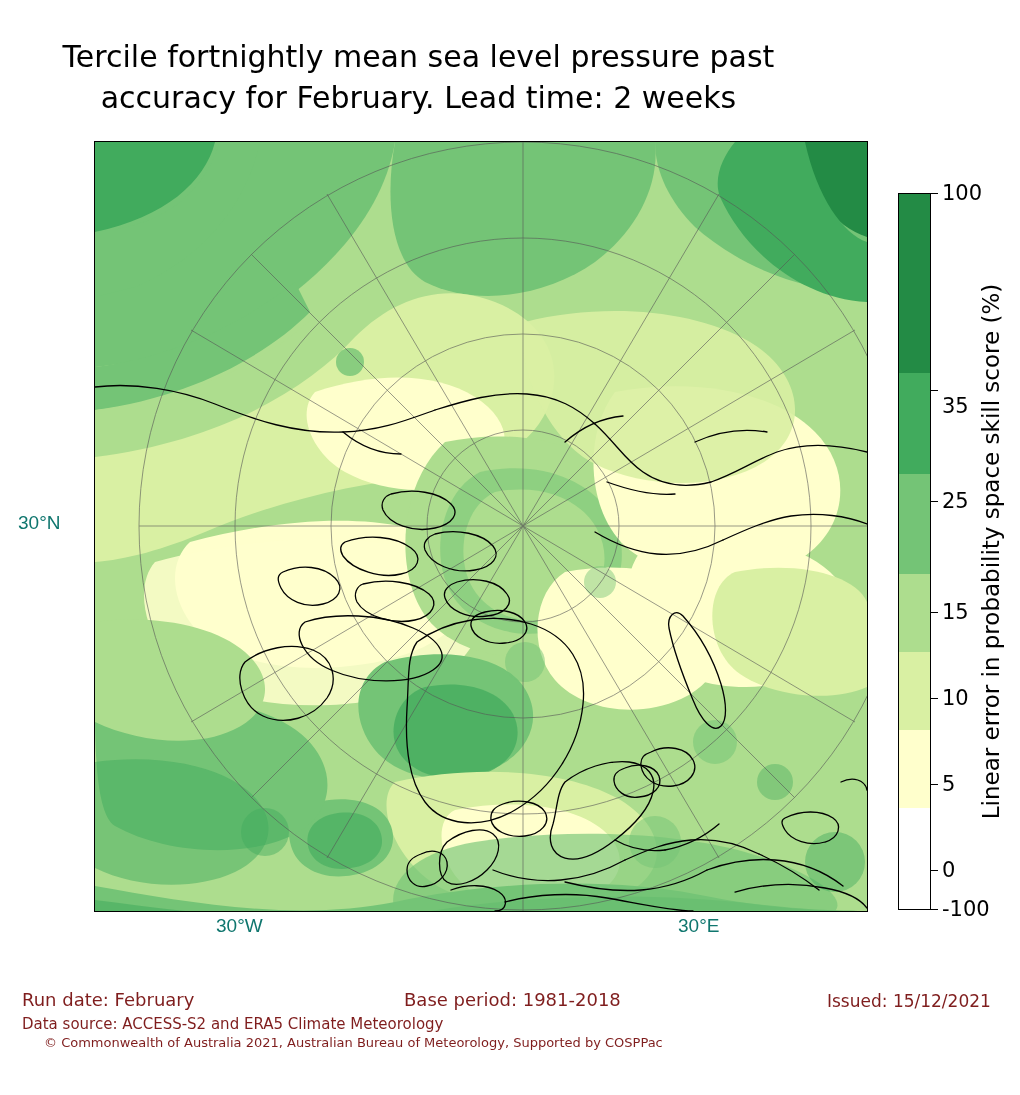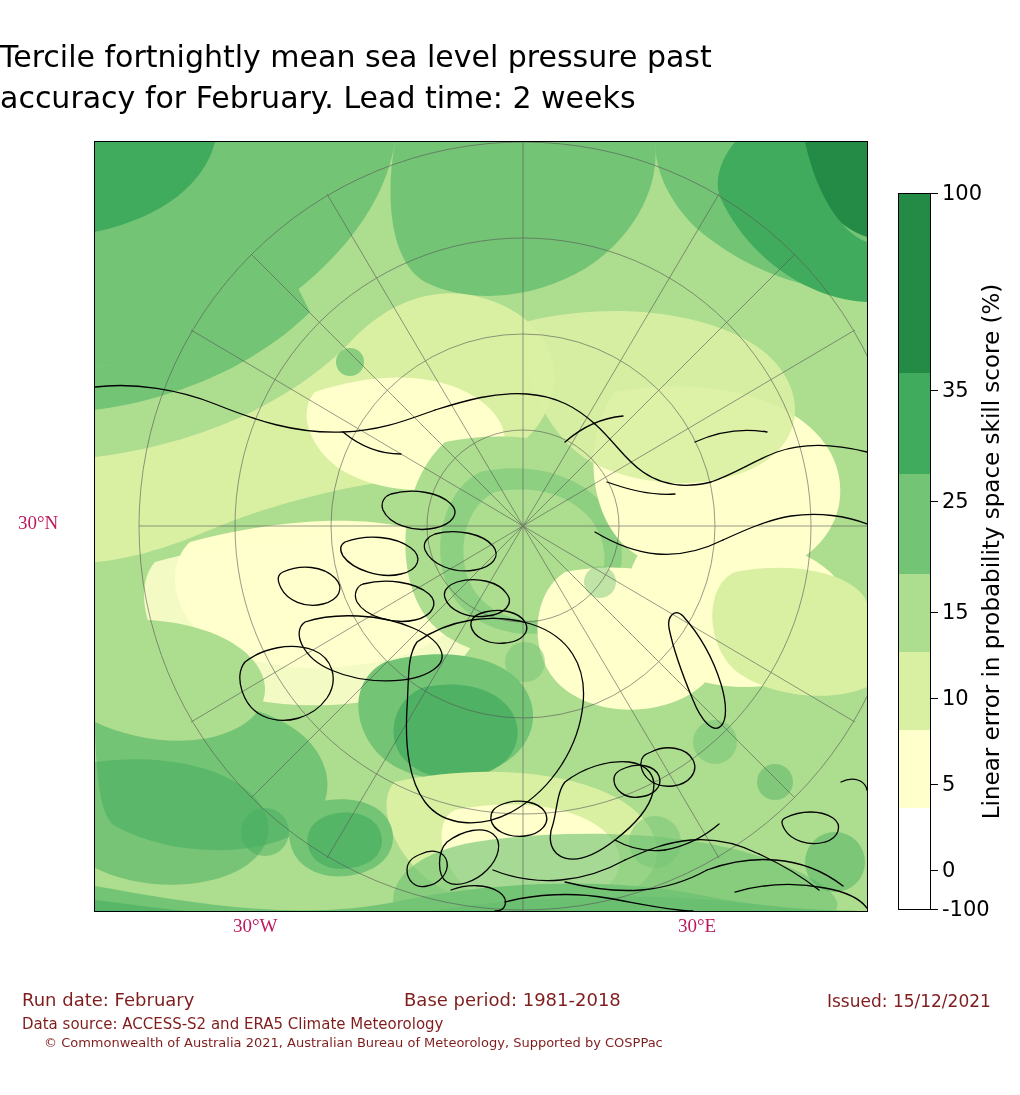--- a/index.html
+++ b/index.html
@@ -15,21 +15,21 @@
     color: #000000;
     overflow: hidden;
   }
 
   
   #figure-title {
     position: absolute;
     left: 0;
     top: 36px;
     width: 837px;
-    text-align: left;
+    text-align: center;
     font-size: 30px;
     line-height: 41px;
     font-family: "DejaVu Sans", sans-serif;
     white-space: pre-line;
   }
 
   
   #map-axes {
     position: absolute;
     left: 94px;
@@ -40,30 +40,30 @@
     box-sizing: content-box;
     background: #ffffff;
     overflow: hidden;
   }
   #map-svg { display: block; }
 
   
   .axis-label {
     position: absolute;
     font-size: 19px;
-    font-family: Liberation Serif, serif;
-    color: #be185d;
+    font-family: Liberation Sans, sans-serif;
+    color: #0f766e;
     white-space: nowrap;
   }
   #lat-label-30n {
     left: 18px;
     top: 512px;
   }
   #lon-label-30w {
-    left: 233px;
+    left: 216px;
     top: 915px;
   }
   #lon-label-30e {
     left: 678px;
     top: 915px;
   }
 
   
   #colorbar-wrap {
     position: absolute;
@@ -335,21 +335,21 @@
   <div class="cb-tick" style="top:0px"></div>
   <div class="cb-tick" style="top:197px"></div>
   <div class="cb-tick" style="top:308px"></div>
   <div class="cb-tick" style="top:419px"></div>
   <div class="cb-tick" style="top:505px"></div>
   <div class="cb-tick" style="top:591px"></div>
   <div class="cb-tick" style="top:677px"></div>
   <div class="cb-tick" style="top:716px"></div>
 
   <div class="cb-tick-label" style="top:0px">100</div>
-  <div class="cb-tick-label" style="top:197px">35</div>
+  <div class="cb-tick-label" style="top:213px">35</div>
   <div class="cb-tick-label" style="top:308px">25</div>
   <div class="cb-tick-label" style="top:419px">15</div>
   <div class="cb-tick-label" style="top:505px">10</div>
   <div class="cb-tick-label" style="top:591px">5</div>
   <div class="cb-tick-label" style="top:677px">0</div>
   <div class="cb-tick-label" style="top:716px">-100</div>
 </div>
 
 <div id="colorbar-title">Linear error in probability space skill score (%)</div>
 

